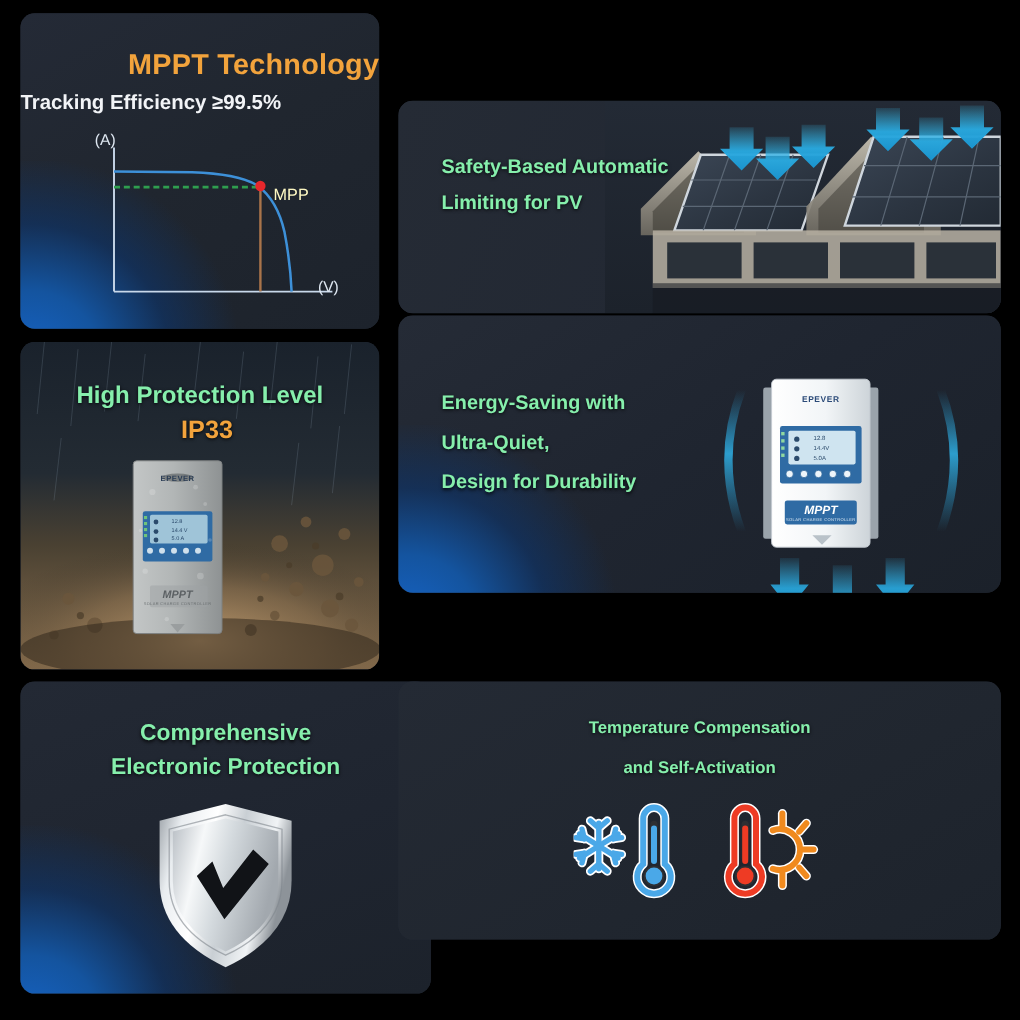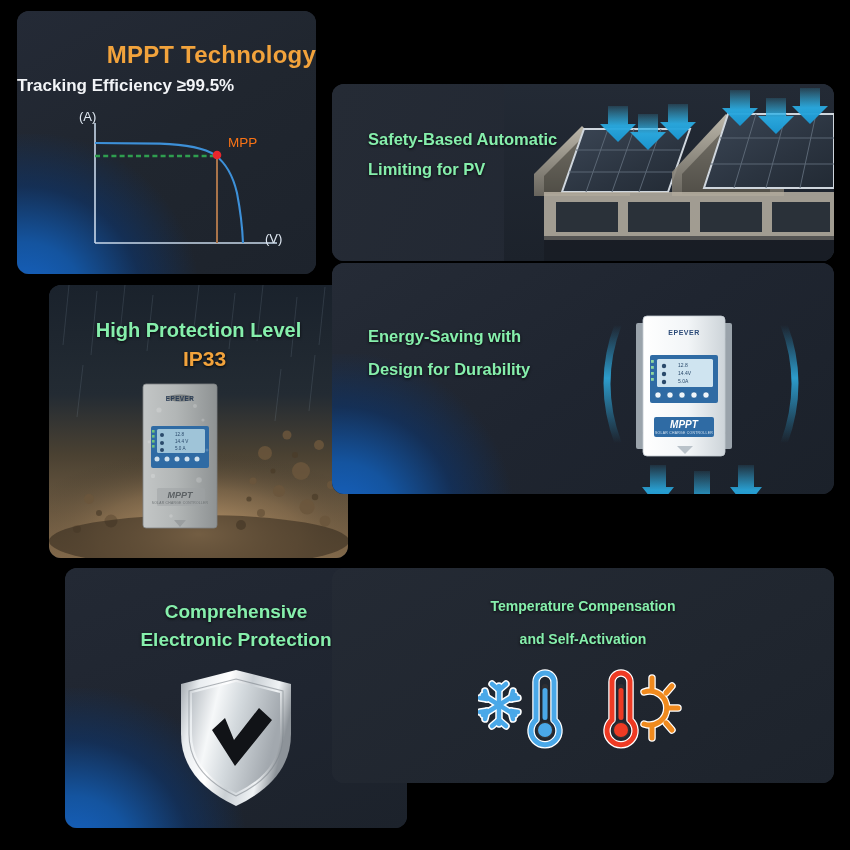--- a/index.html
+++ b/index.html
@@ -25,23 +25,23 @@
   }
   .panel .base {
     position:absolute; inset:0;
     background:linear-gradient(150deg,#242a36 0%,#20262f 48%,#1d232c 100%);
   }
   .content { position:absolute; inset:0; }
 
   
   #p-mppt      { left:17px;  top:11px;  width:299px; height:263px; }
   #p-safety    { left:332px; top:84px;  width:502px; height:177px; }
-  #p-ip33      { left:17px;  top:285px; width:299px; height:273px;margin-left:32px; }
+  #p-ip33      { left:17px;  top:285px; width:299px; height:273px; }
   #p-energy    { left:332px; top:263px; width:502px; height:231px; }
-  #p-shield    { left:17px;  top:568px; width:342px; height:260px;margin-left:48px; }
+  #p-shield    { left:17px;  top:568px; width:342px; height:260px; }
   #p-temp      { left:332px; top:568px; width:502px; height:215px; }
 
   
   .title-orange {
     color:#f2a33c; font-size:24px; font-weight:bold;
     text-align:center; letter-spacing:.2px;
   }
   .sub-white {
     color:#f2f4f7; font-size:17px; font-weight:bold; 
   }
@@ -103,21 +103,21 @@
           <path d="M30,32 L95,32.6 Q135,34 150,44 Q166,56 172,82 Q177,108 178,132" fill="none" stroke="#3d90d8" stroke-width="2.1"></path>
 
           <line x1="30" y1="45" x2="152" y2="45" stroke="#2f9e4f" stroke-width="2.3" stroke-dasharray="5,3.2"></line>
 
           <line x1="152" y1="45" x2="152" y2="132" stroke="#a9744a" stroke-width="2"></line>
 
           <circle cx="152" cy="44" r="4.3" fill="#e8272c"></circle>
         </svg>
         <div style="position:absolute;left:14px;top:-2px;color:#dfe8f2;font-size:13px;">(A)</div>
         <div style="position:absolute;left:200px;top:120px;color:#dfe8f2;font-size:13px;">(V)</div>
-        <div style="position:absolute;left:163px;top:24px;color:#f97316;font-size:13.5px;">MPP</div>
+        <div style="position:absolute;left:163px;top:44px;color:#fef9c3;font-size:13.5px;">MPP</div>
       </div>
     </div>
   </div>
 
   <div class="panel" id="p-safety">
     <div class="base" style="background:linear-gradient(115deg,#252b35 0%,#222833 55%,#1f242d 100%);"></div>
     <div class="content">
 
       <div class="roof">
         <svg viewBox="0 0 330 177" width="330" height="177">
@@ -311,20 +311,21 @@
       </div>
     </div>
   </div>
 
   <div class="panel" id="p-energy">
     <div class="base" style="background:linear-gradient(145deg,#252b36 0%,#1f2530 50%,#1b212a 100%);"></div>
     <div class="glow-bl"></div>
     <div class="content">
       <div class="lines white-head">
         <div>Energy-Saving with</div>
+        <div>Ultra-Quiet,</div>
         <div>Design for Durability</div>
       </div>
       <div style="position:absolute;left:246px;top:10px;width:256px;height:269px;">
         <svg viewBox="0 0 256 269" width="256" height="269">
           <defs>
             <linearGradient id="flowG" x1="0" y1="0" x2="0" y2="1">
               <stop offset="0%" stop-color="#35b6ea" stop-opacity=".1"></stop>
               <stop offset="60%" stop-color="#29abe2" stop-opacity=".9"></stop>
               <stop offset="100%" stop-color="#1890c9"></stop>
             </linearGradient>

